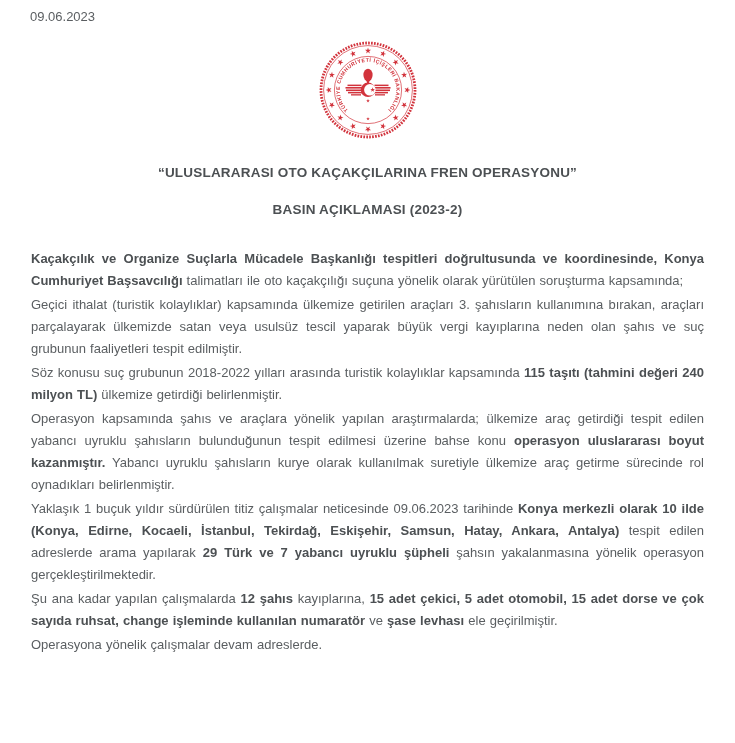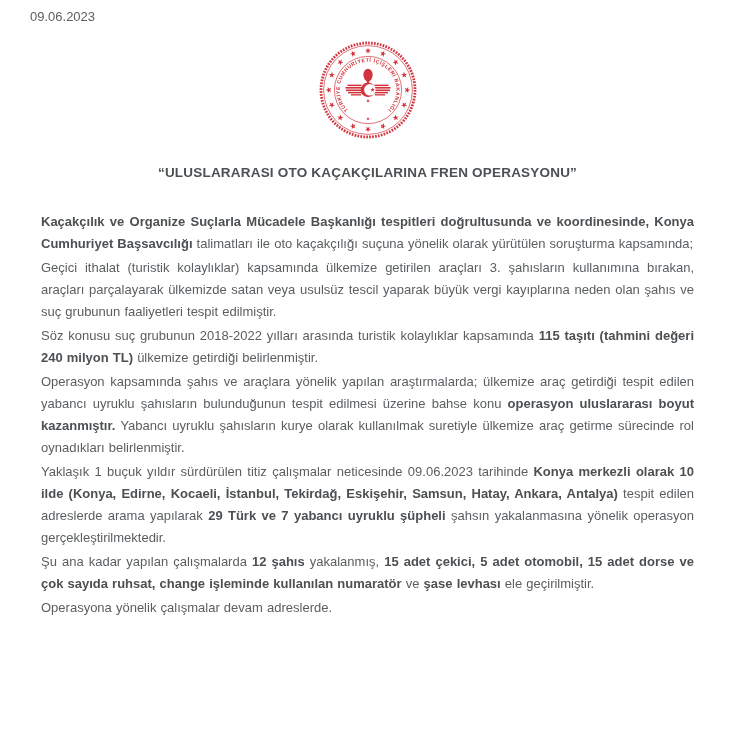--- a/index.html
+++ b/index.html
@@ -16,21 +16,21 @@
     font-size: 13px; line-height: 15px; color: var(--text);
   }
   .emblem-row { margin-top: 16px; display: flex; justify-content: center; height: 100px; }
   .title, .subtitle {
     text-align: center; font-weight: bold;
     font-size: 13.5px; line-height: 17px; color: var(--text-bold);
     letter-spacing: 0.2px;
   }
   .title { margin-top: 24px; }
   .subtitle { margin-top: 20px; }
-  .body-text { margin-top: 30px; padding: 0 41px; }
+  .body-text { margin-top: 30px; padding: 0 31px; }
   .para {
     font-size: 13px; line-height: 22px; margin-bottom: 2px;
     text-align: justify; color: var(--text);
     word-spacing: 0.5px;
   }
   .para b { color: var(--text-bold); }
   .para:last-child { text-align: left; }
 </style>
 </head>
 <body>
@@ -89,24 +89,25 @@
           <circle cx="50" cy="49.8" r="7.3" fill="var(--red)"></circle>
           <circle cx="51.9" cy="49.8" r="5.8" fill="#ffffff"></circle>
           <use href="#star5" transform="translate(54.6 49.8) scale(2.5)"></use>
           <use href="#star5" transform="translate(50 60.8) scale(2)"></use>
         </g>
       </g>
     </svg>
   </div>
 
   <h1 class="title">“ULUSLARARASI OTO KAÇAKÇILARINA FREN OPERASYONU”</h1>
+  <h2 class="subtitle">BASIN AÇIKLAMASI (2023-2)</h2>
 
   <div class="body-text">
       <p class="para"><b>Kaçakçılık ve Organize Suçlarla Mücadele Başkanlığı tespitleri doğrultusunda ve koordinesinde, Konya Cumhuriyet Başsavcılığı</b><span> talimatları ile oto kaçakçılığı suçuna yönelik olarak yürütülen soruşturma kapsamında;</span></p>
       <p class="para"><span>Geçici ithalat (turistik kolaylıklar) kapsamında ülkemize getirilen araçları 3. şahısların kullanımına bırakan, araçları parçalayarak ülkemizde satan veya usulsüz tescil yaparak büyük vergi kayıplarına neden olan şahıs ve suç grubunun faaliyetleri tespit edilmiştir.</span></p>
       <p class="para"><span>Söz konusu suç grubunun 2018-2022 yılları arasında turistik kolaylıklar kapsamında </span><b>115 taşıtı (tahmini değeri 240 milyon TL)</b><span> ülkemize getirdiği belirlenmiştir.</span></p>
       <p class="para"><span>Operasyon kapsamında şahıs ve araçlara yönelik yapılan araştırmalarda; ülkemize araç getirdiği tespit edilen yabancı uyruklu şahısların bulunduğunun tespit edilmesi üzerine bahse konu </span><b>operasyon uluslararası boyut kazanmıştır.</b><span> Yabancı uyruklu şahısların kurye olarak kullanılmak suretiyle ülkemize araç getirme sürecinde rol oynadıkları belirlenmiştir.</span></p>
       <p class="para"><span>Yaklaşık 1 buçuk yıldır sürdürülen titiz çalışmalar neticesinde 09.06.2023 tarihinde </span><b>Konya merkezli olarak 10 ilde (Konya, Edirne, Kocaeli, İstanbul, Tekirdağ, Eskişehir, Samsun, Hatay, Ankara, Antalya)</b><span> tespit edilen adreslerde arama yapılarak </span><b>29 Türk ve 7 yabancı uyruklu şüpheli</b><span> şahsın yakalanmasına yönelik operasyon gerçekleştirilmektedir.</span></p>
-      <p class="para"><span>Şu ana kadar yapılan çalışmalarda </span><b>12 şahıs</b><span> yakalanmış, </span><b>15 adet çekici, 5 adet otomobil, 15 adet dorse ve çok sayıda ruhsat, change işleminde kullanılan numaratör</b><span> ve </span><b>şase levhası</b><span> ele geçirilmiştir.</span></p>
+      <p class="para"><span>Şu ana kadar yapılan çalışmalarda </span><b>12 şahıs</b><span> kayıplarına, </span><b>15 adet çekici, 5 adet otomobil, 15 adet dorse ve çok sayıda ruhsat, change işleminde kullanılan numaratör</b><span> ve </span><b>şase levhası</b><span> ele geçirilmiştir.</span></p>
       <p class="para"><span>Operasyona yönelik çalışmalar devam adreslerde.</span></p>
     </div>
 
 </div>
 
 </body></html>

